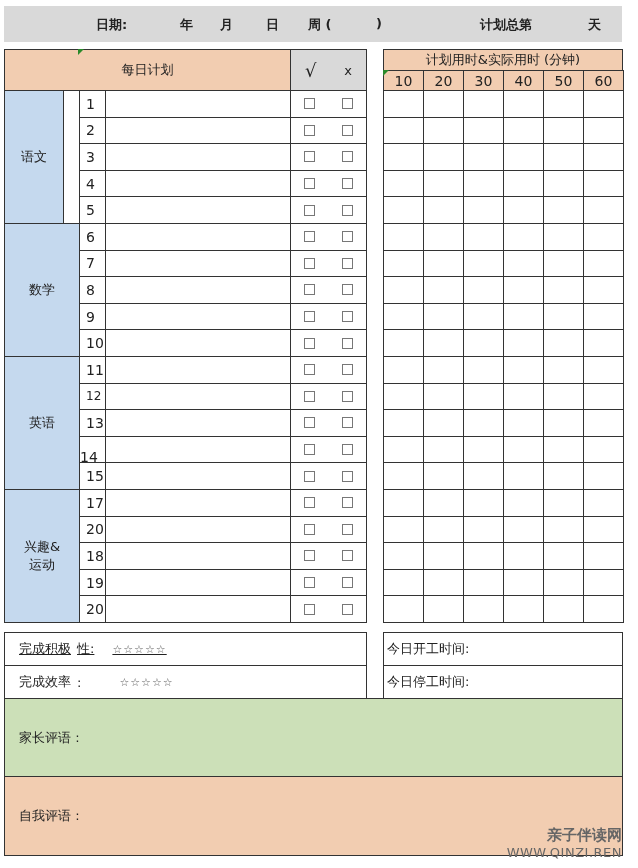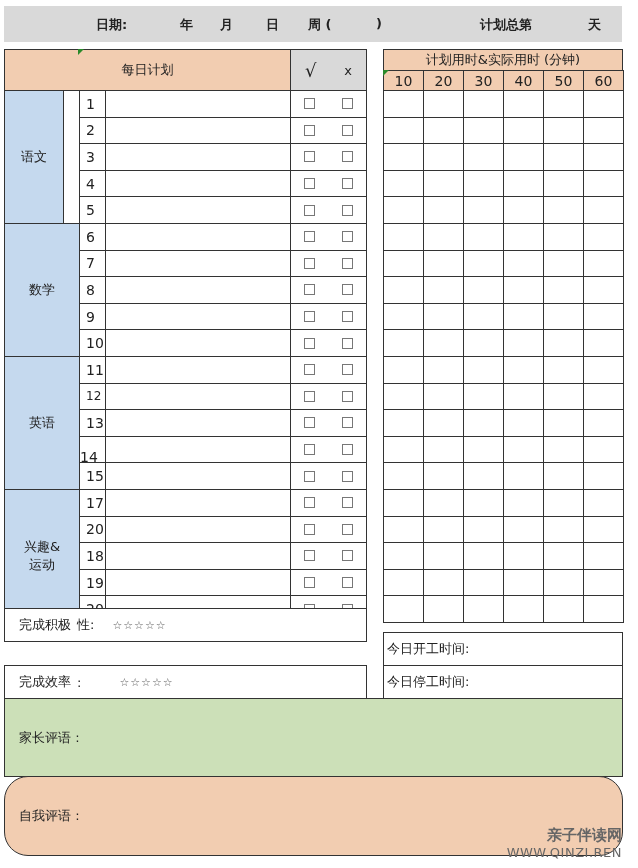--- a/index.html
+++ b/index.html
@@ -298,40 +298,40 @@
       <span class="cb"></span>
     </div>
     <div class="cell white" style="left: 383px; top: 595.4px; width: 41px; height: 27.6px;"></div>
     <div class="cell white" style="left: 423px; top: 595.4px; width: 41px; height: 27.6px;"></div>
     <div class="cell white" style="left: 463px; top: 595.4px; width: 41px; height: 27.6px;"></div>
     <div class="cell white" style="left: 503px; top: 595.4px; width: 41px; height: 27.6px;"></div>
     <div class="cell white" style="left: 543px; top: 595.4px; width: 41px; height: 27.6px;"></div>
     <div class="cell white" style="left: 583px; top: 595.4px; width: 41px; height: 27.6px;"></div>
   </div>
 
-<div class="cell white left" style="left:4px;top:608px;width:363px;height:34px;">
+<div class="cell white left" style="left:4px;top:632px;width:363px;height:34px;text-decoration:underline;">
   <span>完成积极</span>
   <span style="margin-left:6px">性:</span>
   <span class="stars" style="margin-left:18px">☆☆☆☆☆</span>
 </div>
 <div class="cell white left" style="left:4px;top:665px;width:363px;height:34px;">
   <span>完成效率</span>
   <span style="margin-left:6px">:</span>
   <span class="stars" style="margin-left:38px">☆☆☆☆☆</span>
 </div>
 <div class="cell white" style="justify-content:flex-start;padding-left:3px;left:383px;top:632px;width:240px;height:34px;">
   <span>今日开工时间:</span>
 </div>
 <div class="cell white" style="justify-content:flex-start;padding-left:3px;left:383px;top:665px;width:240px;height:34px;">
   <span>今日停工时间:</span>
 </div>
 
 <div class="cell green left" style="left:4px;top:698px;width:619px;height:79px;">
   <span>家长评语 :</span>
 </div>
-<div class="cell peach left" style="left:4px;top:776px;width:619px;height:80px;border-radius:24px;">
+<div class="cell peach left" style="left:4px;top:776px;width:619px;height:80px;">
   <span>自我评语 :</span>
 </div>
 
 <div class="abs wm">
   <div class="big">亲子伴读网</div>
   <div class="small">WWW.QINZI.REN</div>
 </div>
 
 </body></html>

